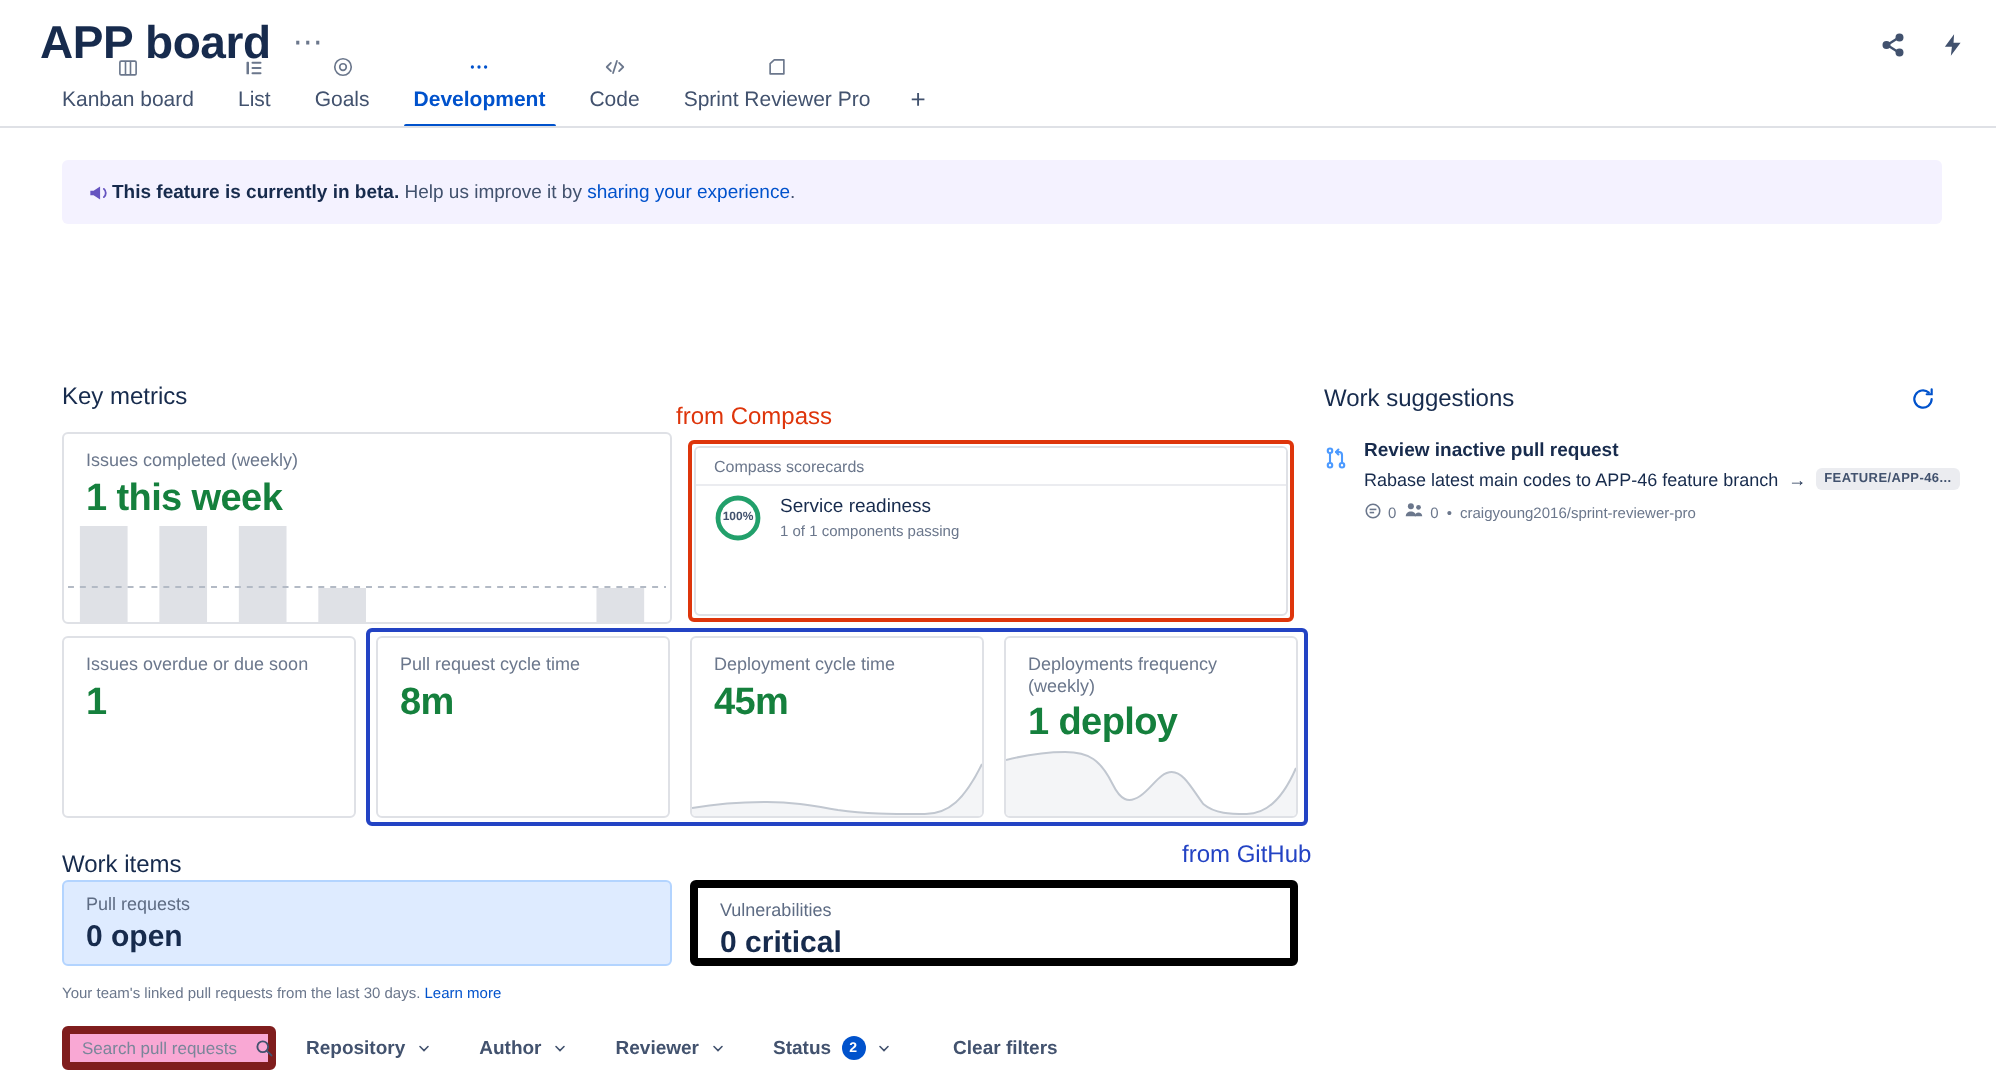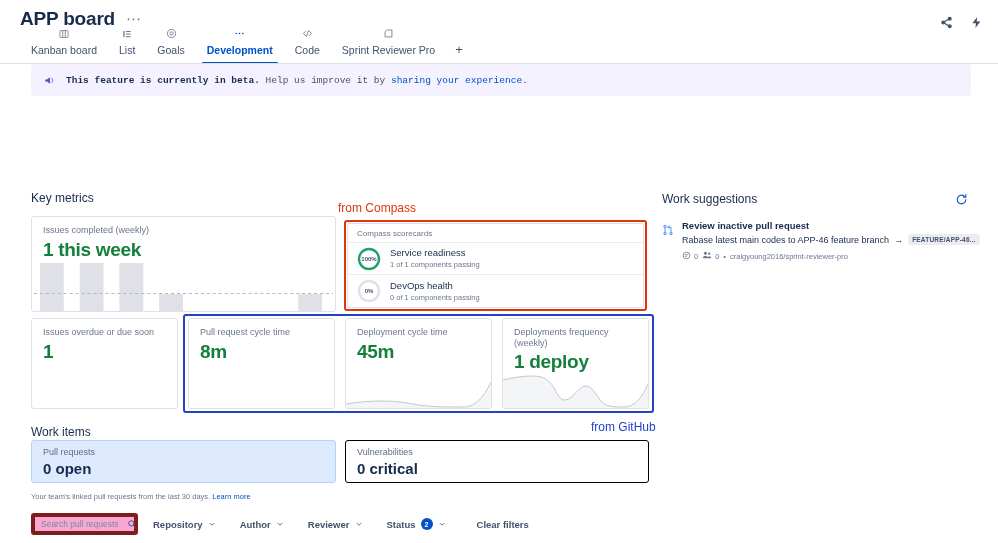--- a/index.html
+++ b/index.html
@@ -19,21 +19,21 @@
   
   .topbar {
     position: absolute; left: 0; top: 0; width: 998px; height: 64px;
     background: #fff;
   }
   .title-row {
     position: absolute; left: 20px; top: 8px;
     display: flex; align-items: center; gap: 8px;
   }
   .board-title {
-    font-size: 19px; font-weight: 700; letter-spacing: -0.2px; color: #172b4d;
+    font-size: 23px; font-weight: 700; letter-spacing: -0.2px; color: #172b4d;
   }
   .ellipsis-btn {
     color: #6b778c; font-size: 15px; line-height: 10px; padding: 2px 3px;
     cursor: pointer; letter-spacing: 1px;
   }
   .topbar-actions {
     position: absolute; right: 10px; top: 10px;
     display: flex; align-items: center; gap: 6px;
   }
   .icon-btn {
@@ -72,23 +72,23 @@
   }
 
   
   .body {
     position: absolute; left: 0; top: 64px; width: 998px; height: 479px;
     background: #fff;
   }
 
   
   .banner {
-    position: absolute; left: 31px; top: 0; width: 940px; height: 32px;
+    position: absolute; left: 31px; top: 16px; width: 940px; height: 32px;
     background: #f4f2ff; border-radius: 3px;
-    display: flex; align-items: center; gap: 10px; padding: 0 12px; font-family: Liberation Mono, monospace;
+    display: flex; align-items: center; gap: 0; padding: 0 12px;
   }
   .banner-ico { color: #6554c0; display: flex; align-items: center; }
   .banner-text { font-size: 9.5px; color: #42526e; }
   .banner-text b { font-weight: 700; color: #172b4d; }
   .banner-link { color: #0052cc; text-decoration: none; cursor: pointer; }
 
   
   .section-h {
     position: absolute; font-size: 12px; font-weight: 400; color: #172b4d;
   }
@@ -174,21 +174,21 @@
   #annot-compass { left: 338px; top: 137px; color: #de350b; }
   #annot-github { left: 591px; top: 356px; color: #2343c4; }
 
   
   #card-pull-requests {
     position: absolute; left: 31px; top: 376px; width: 305px; height: 43px;
     background: #deebff; border: 1px solid #b3d4ff; border-radius: 3px;
   }
   #card-vulnerabilities {
     position: absolute; left: 345px; top: 376px; width: 304px; height: 43px;
-    background: #fff; border: 1px solid #000000; border-radius: 3px;
+    background: #fff; border: 4px solid #000000; border-radius: 3px;
   }
   .wi-label { position: absolute; left: 11px; top: 6px; font-size: 9px; color: #5e6c84; }
   .wi-value { position: absolute; left: 11px; top: 19px; font-size: 15px; font-weight: 700; color: #172b4d; }
 
   .wi-foot {
     position: absolute; left: 31px; top: 428px; font-size: 7.5px; color: #6b778c;
   }
   .wi-foot a { color: #0052cc; cursor: pointer; }
 
   
@@ -432,32 +432,20 @@
             <circle cx="18" cy="18" r="15" fill="none" stroke="#22a06b" stroke-width="3.6"></circle>
           </svg>
           <span>100%</span>
         </div>
         <div>
           <div class="sc-title">Service readiness</div>
           <div class="sc-sub">1 of 1 components passing</div>
         </div>
       </div>
 
-      <div class="scorecard-row">
-        <div class="ring">
-          <svg width="24" height="24" viewBox="0 0 36 36">
-            <circle cx="18" cy="18" r="15" fill="none" stroke="#dfe1e6" stroke-width="3.6"></circle>
-          </svg>
-          <span>0%</span>
-        </div>
-        <div>
-          <div class="sc-title">DevOps health</div>
-          <div class="sc-sub">0 of 1 components passing</div>
-        </div>
-      </div>
     </div>
     <div id="compass-highlight"></div>
 
     <div id="github-highlight"></div>
 
     <div id="card-pull-requests">
       <div class="wi-label">Pull requests</div>
       <div class="wi-value">0 open</div>
     </div>
     <div id="card-vulnerabilities">

